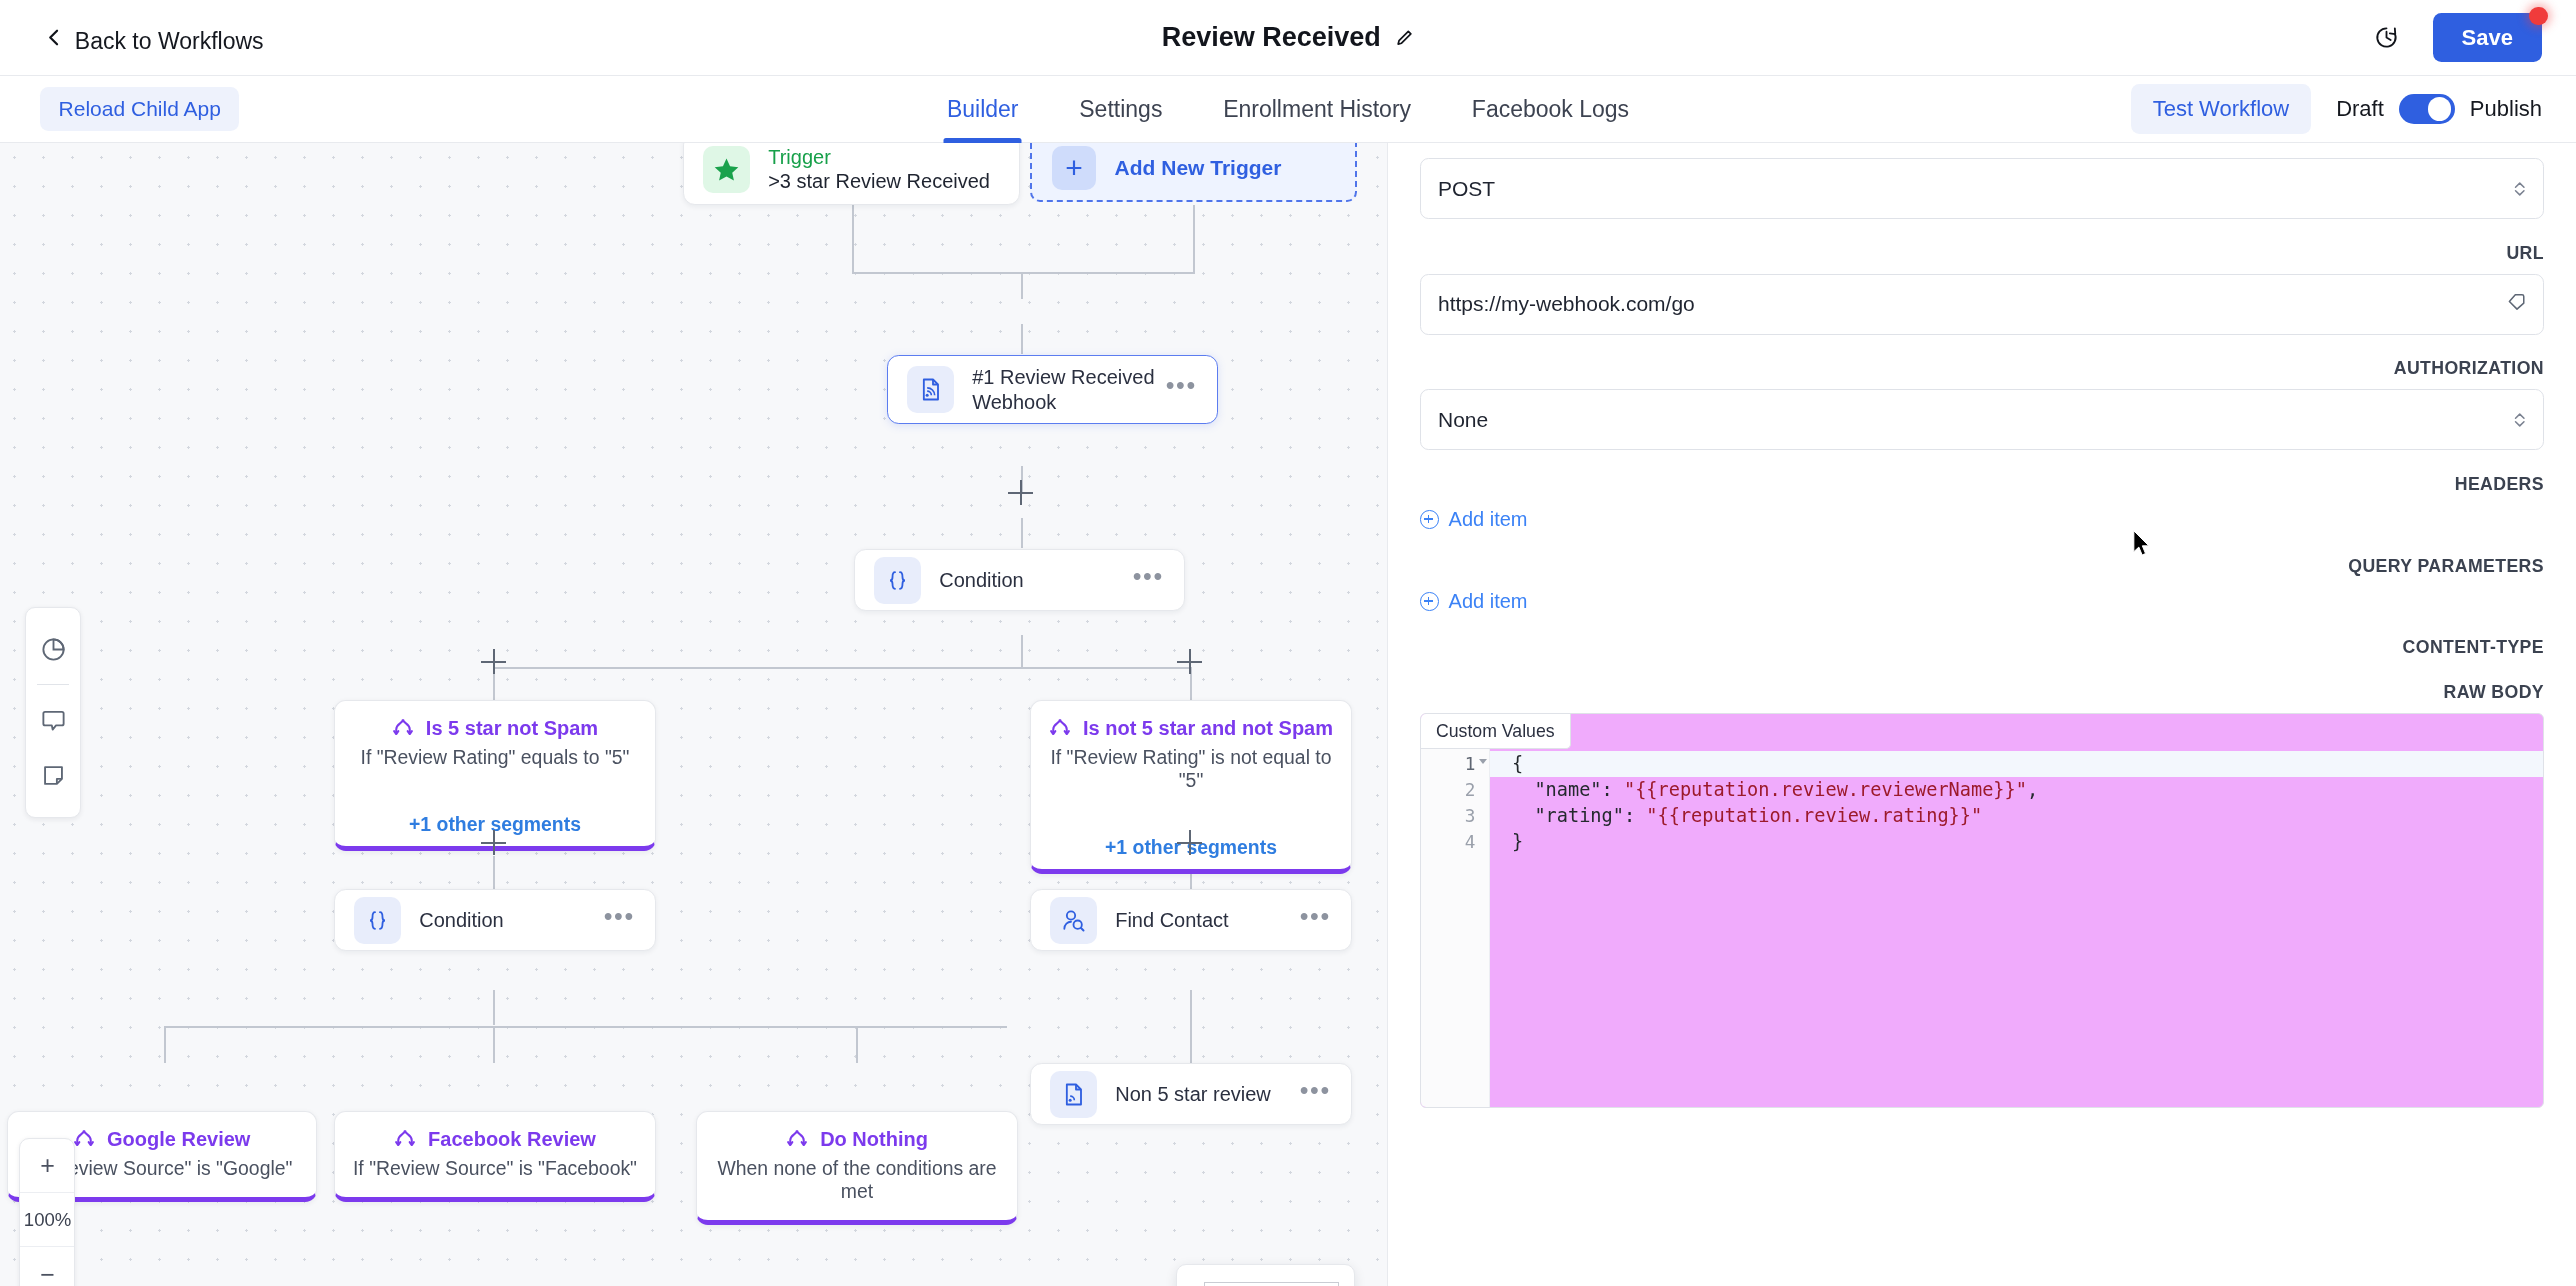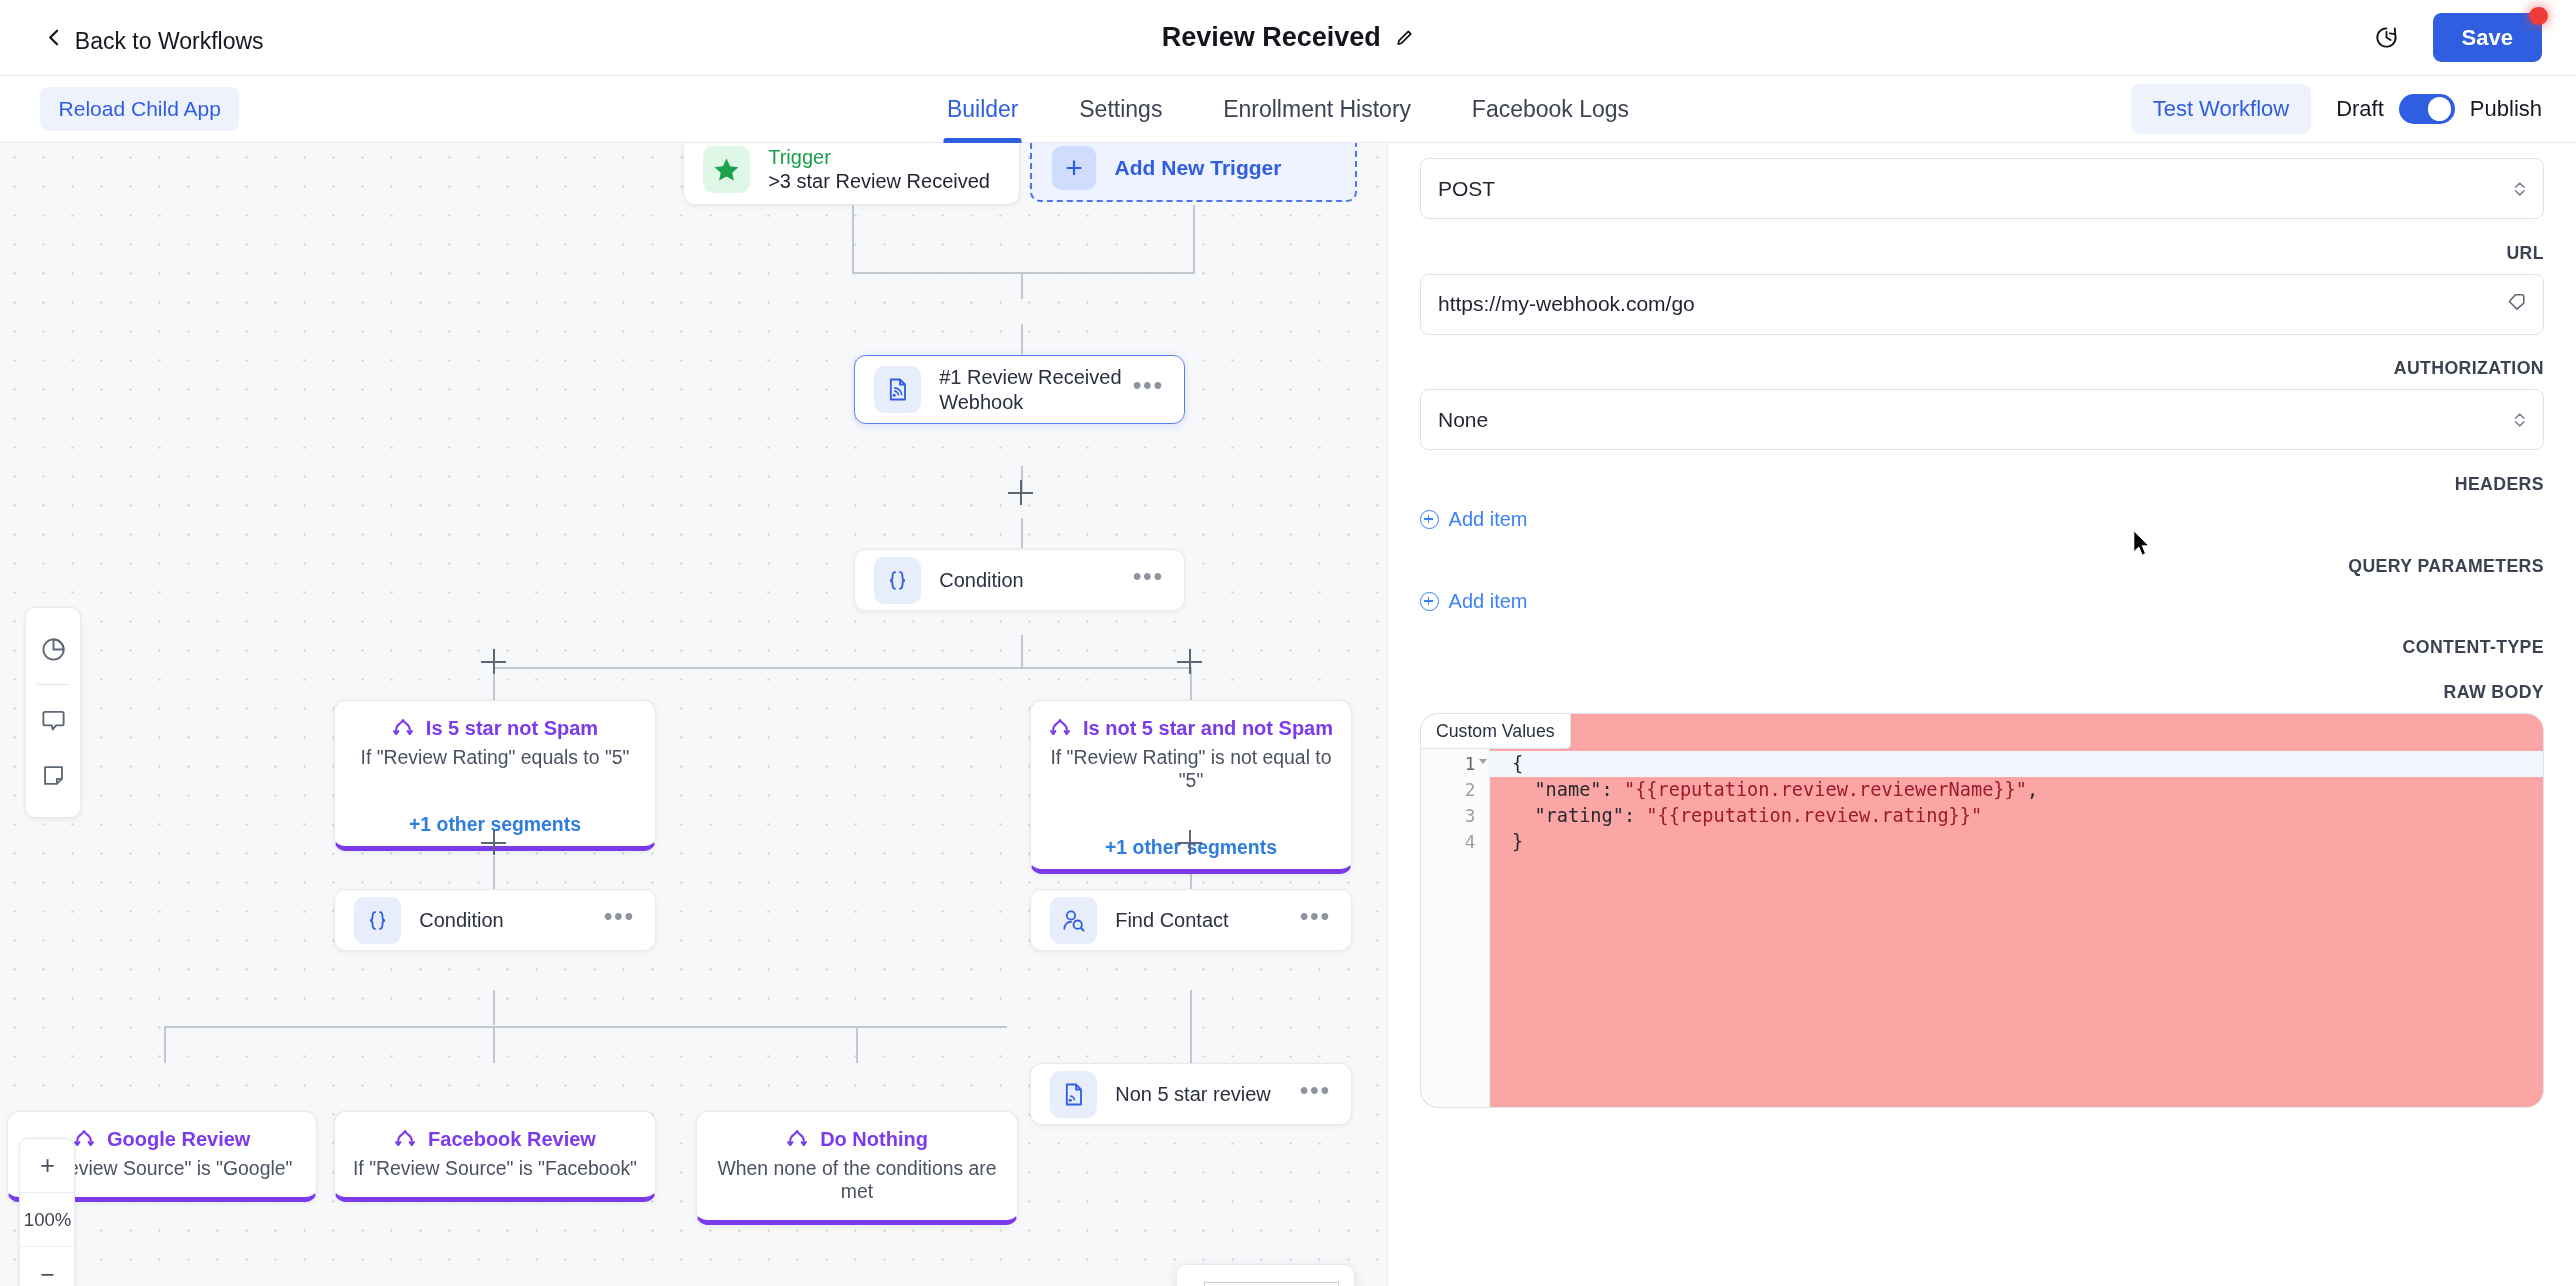--- a/index.html
+++ b/index.html
@@ -254,22 +254,22 @@
   }
   .plus-circ::before, .plus-circ::after {
     content:""; position:absolute; background:#3b82f6;
   }
   .plus-circ::before { left: 3.4px; top: 6.7px; width: 8.4px; height: 1.7px; }
   .plus-circ::after { top: 3.4px; left: 6.7px; height: 8.4px; width: 1.7px; }
 
   
   .editor {
     position: relative; width: 100%; height: 395px;
-    border: 0.8px solid #dfe2e8; border-radius: 18px;
-    background: #fca5a5; overflow: hidden;
+    border: 0.8px solid #dfe2e8; border-radius: 6px;
+    background: #f0abfc; overflow: hidden;
   }
   .cv-tab {
     position: absolute; top: 0; left: 0;
     background: #fff; border: 0.8px solid #dfe2e8;
     border-top: none; border-left: none;
     border-radius: 0 0 5px 0;
     padding: 6.7px 15px; font-size: 17.7px; color: #2b3040; z-index: 3;
     cursor: pointer;
   }
   .code-area { position: absolute; top: 34px; left: 0; right: 0; bottom: 0; display: flex; }
@@ -417,21 +417,21 @@
         <div class="node-title green">Trigger</div>
         <div class="node-sub">&gt;3 star Review Received</div>
       </div>
     </div>
 
     <div class="add-trigger" style="left:1030px; top:-10px; width:327px; height:69px;">
       <div class="plus-box">+</div>
       <div class="at-label">Add New Trigger</div>
     </div>
 
-    <div class="node selected" style="left:854px; top:212px; width:331px; height:69px;">
+    <div class="node selected" style="left:887px; top:212px; width:331px; height:69px;">
       <div class="node-icon">
         <svg width="25" height="25" viewBox="0 0 30 30">
           <path d="M7 3 h11 l6 6 v18 h-17 Z" fill="none" stroke="#2f5fe0" stroke-width="2.2" stroke-linejoin="round"></path>
           <path d="M18 3 v6 h6" fill="none" stroke="#2f5fe0" stroke-width="2.2" stroke-linejoin="round"></path>
           <circle cx="11" cy="22" r="1.8" fill="#2f5fe0"></circle>
           <path d="M11 17 a5 5 0 0 1 5 5" fill="none" stroke="#2f5fe0" stroke-width="2"></path>
           <path d="M11 13 a9 9 0 0 1 9 9" fill="none" stroke="#2f5fe0" stroke-width="2"></path>
         </svg>
       </div>
       <div class="node-text">

